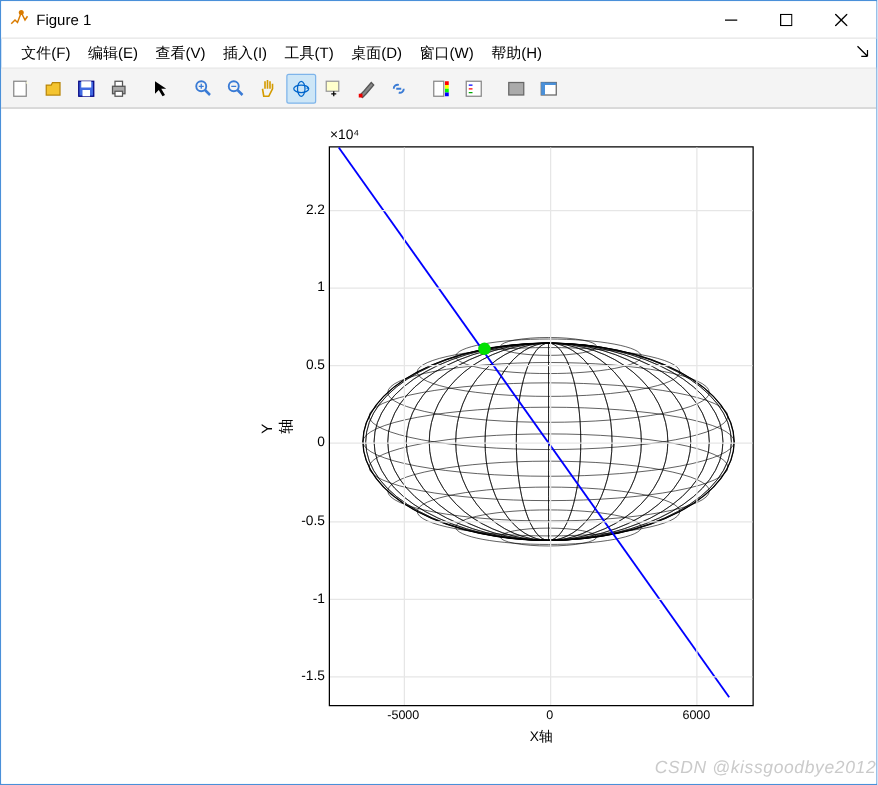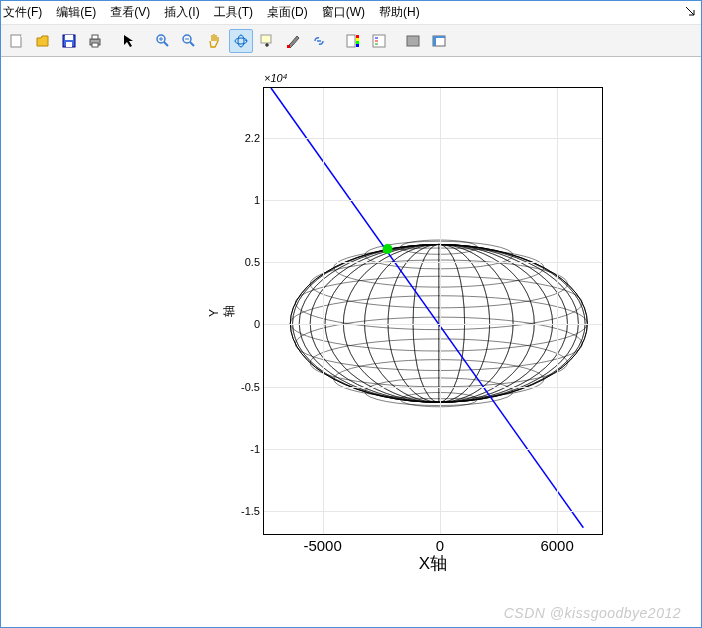--- a/index.html
+++ b/index.html
@@ -4,46 +4,71 @@
 <style>
   * { box-sizing: border-box; margin: 0; padding: 0; }
   body { font-family: "Microsoft YaHei", "SimSun", sans-serif; font-size: 12px; background: #fff; width: 702px; height: 628px; overflow: hidden; position: relative; }
   .window { width: 702px; height: 628px; border: 1px solid #4a90d9; display: flex; flex-direction: column; background: #fff; }
   
   .titlebar { height: 30px; background: #fff; display: flex; align-items: center; padding: 0 6px; border-bottom: 1px solid #e5e5e5; }
   .titlebar .app-icon { width: 16px; height: 16px; margin-right: 6px; }
   .titlebar .title { flex: 1; font-size: 12px; }
   .titlebar .win-btn { width: 44px; height: 30px; display: flex; align-items: center; justify-content: center; }
   
-  .menubar { height: 24px; display: flex; align-items: center; padding: 0 2px; gap: 14px; border-bottom: 1px solid #e5e5e5; position: relative; }
+  .menubar { height: 24px; display: flex; align-items: center; padding: 0 16px; gap: 14px; border-bottom: 1px solid #e5e5e5; position: relative; }
   .menubar .menu-item { font-size: 12px; cursor: default; }
   .menubar .dock-arrow { position: absolute; right: 6px; top: 4px; }
   
   .toolbar { height: 32px; display: flex; align-items: center; padding: 2px 4px; gap: 2px; border-bottom: 1px solid #c0c0c0; background: #f4f4f4; }
   .tool-btn { width: 24px; height: 24px; border: 1px solid transparent; display: flex; align-items: center; justify-content: center; background: transparent; border-radius: 2px; }
   .tool-btn.active { border: 1px solid #7eb4ea; background: #cde6f7; }
   .tool-sep { width: 6px; }
   
   .figure-area { flex: 1; background: #fff; position: relative; }
   .axes { position: absolute; left: 262px; top: 30px; width: 340px; height: 448px; border: 1px solid #000; background: #fff; }
   .gridline-v { position: absolute; top: 0; bottom: 0; width: 1px; background: #e6e6e6; }
   .gridline-h { position: absolute; left: 0; right: 0; height: 1px; background: #e6e6e6; }
-  .tick-label-x { position: absolute; font-size: 15px; top: 100%; transform: translateX(-50%); margin-top: 3px; color: #000; }
+  .tick-label-x { position: absolute; font-size: 10px; top: 100%; transform: translateX(-50%); margin-top: 3px; color: #000; }
   .tick-label-y { position: absolute; font-size: 11px; right: 100%; transform: translateY(-50%); margin-right: 4px; color: #000; text-align: right; }
-  .exp-label { position: absolute; font-size: 11px; left: 0; top: -16px; font-style: italic; }
-  .xlabel { position: absolute; left: 50%; transform: translateX(-50%); top: calc(100% + 18px); font-size: 17px; }
+  .exp-label { position: absolute; font-size: 11px; left: 0; top: -16px; }
+  .xlabel { position: absolute; left: 50%; transform: translateX(-50%); top: calc(100% + 18px); font-size: 11px; }
   .ylabel { position: absolute; right: calc(100% + 36px); top: 50%; transform: translateY(-50%) rotate(-90deg); transform-origin: center; font-size: 12px; }
   .plot-svg { position: absolute; left: 0; top: 0; width: 100%; height: 100%; overflow: visible; }
-  .watermark { position: absolute; right: 20px; bottom: 6px; font-size: 14px; color: rgba(150,150,150,0.5); font-style: italic; letter-spacing: 0.5px; }
+  .watermark { position: absolute; right: 0; bottom: 6px; font-size: 14px; color: rgba(150,150,150,0.5); font-style: italic; letter-spacing: 0.5px; }
 </style>
 </head>
 <body>
 
 <div class="window">
 
+  <div class="titlebar">
+    <span class="app-icon">
+      <svg width="16" height="16" viewBox="0 0 16 16">
+          <path d="M2 11 L5 8 L7 10 L10 2 L13 8 L15 5" stroke="#d97b00" stroke-width="1.2" fill="none"></path>
+          <circle cx="10" cy="2" r="2" fill="#d97b00"></circle>
+        </svg>
+    </span>
+    <span class="title">Figure 1</span>
+    <div class="win-btn">
+        <svg width="10" height="10">
+          <line x1="0" y1="5" x2="10" y2="5" stroke="#000"></line>
+        </svg>
+      </div>
+    <div class="win-btn">
+        <svg width="10" height="10">
+          <rect x="0.5" y="0.5" width="9" height="9" stroke="#000" fill="none"></rect>
+        </svg>
+      </div>
+    <div class="win-btn">
+        <svg width="10" height="10">
+          <line x1="0" y1="0" x2="10" y2="10" stroke="#000"></line>
+          <line x1="10" y1="0" x2="0" y2="10" stroke="#000"></line>
+        </svg>
+      </div>
+  </div>
 
   <div class="menubar">
     <span class="menu-item">文件(F)</span>
     <span class="menu-item">编辑(E)</span>
     <span class="menu-item">查看(V)</span>
     <span class="menu-item">插入(I)</span>
     <span class="menu-item">工具(T)</span>
     <span class="menu-item">桌面(D)</span>
     <span class="menu-item">窗口(W)</span>
     <span class="menu-item">帮助(H)</span>

